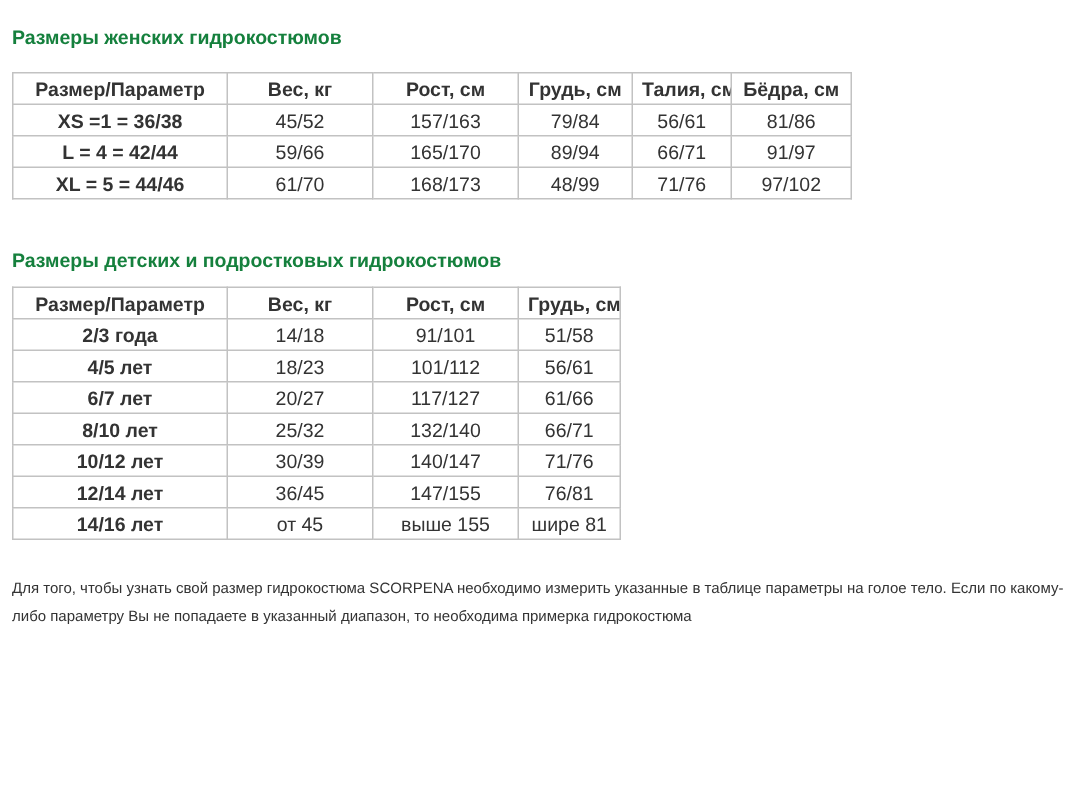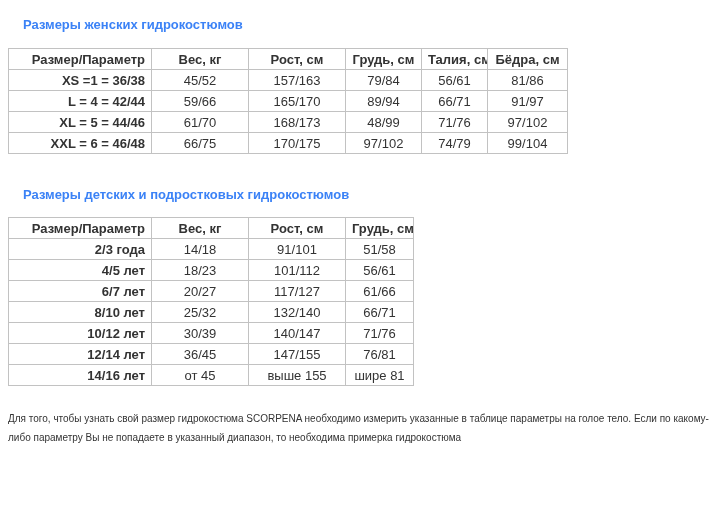--- a/index.html
+++ b/index.html
@@ -15,22 +15,22 @@
     font-family: "Liberation Sans", sans-serif;
     color: #333333;
   }
   .page {
     padding: 0 8px;
   }
   .section-title {
     font-size: 13px;
     font-weight: bold;
     line-height: 15px;
-    color: #3b82f6;
-    margin: 15px;
+    color: #15803d;
+    margin: 0;
   }
   .section-title.first  { margin-top: 17px; }
   .section-title.second { margin-top: 33px; }
   table.size-table {
     border-collapse: collapse;
     table-layout: fixed;
   }
   table.size-table.women { width: 560px; margin-top: 16px; }
   table.size-table.kids  { width: 406px; margin-top: 10px; }
   .size-table th, .size-table td {
@@ -44,21 +44,21 @@
     overflow: hidden;
     color: #333333;
     font-weight: normal;
     background: #ffffff;
   }
   .size-table thead th {
     font-weight: bold;
   }
   .size-table thead th:first-child,
   .size-table tbody th {
-    text-align: right;
+    text-align: center;
     font-weight: bold;
   }
   .women thead th:nth-child(1) { width: 143px; }
   .women thead th:nth-child(2) { width: 97px; }
   .women thead th:nth-child(3) { width: 97px; }
   .women thead th:nth-child(4) { width: 76px; }
   .women thead th:nth-child(5) { width: 66px; }
   .women thead th:nth-child(6) { width: auto; }
   .kids thead th:nth-child(1) { width: 143px; }
   .kids thead th:nth-child(2) { width: 97px; }
@@ -107,28 +107,20 @@
           <td>66/71</td>
           <td>91/97</td>
         </tr>
         <tr>
           <th>XL = 5 = 44/46</th>
           <td>61/70</td>
           <td>168/173</td>
           <td>48/99</td>
           <td>71/76</td>
           <td>97/102</td>
-        </tr>
-        <tr>
-          <th>XXL = 6 = 46/48</th>
-          <td>66/75</td>
-          <td>170/175</td>
-          <td>97/102</td>
-          <td>74/79</td>
-          <td>99/104</td>
         </tr>
       </tbody>
   </table>
 
   <p class="section-title second">Размеры детских и подростковых гидрокостюмов</p>
 
   <table class="size-table kids">
     <thead>
       <tr>
           <th>Размер/Параметр</th>

